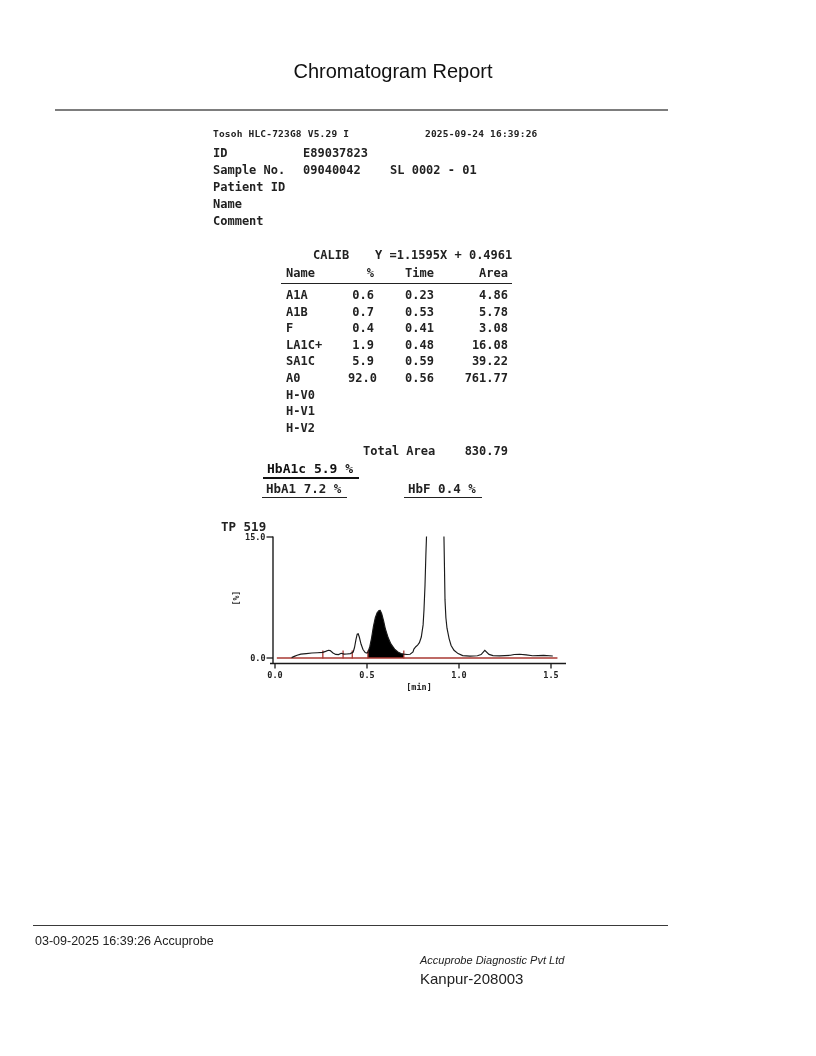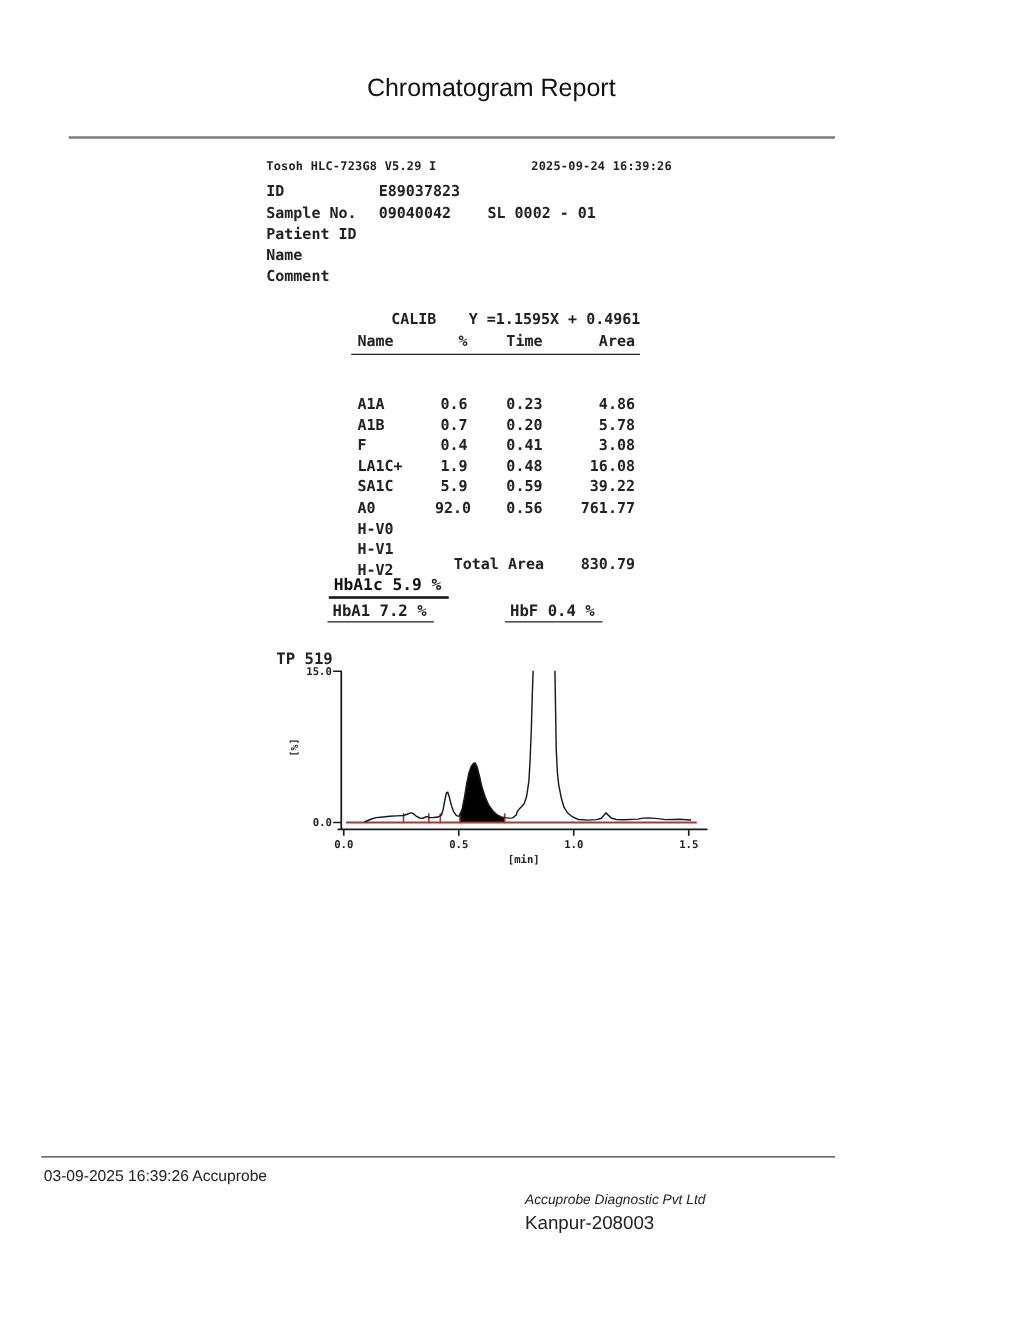--- a/index.html
+++ b/index.html
@@ -18,21 +18,21 @@
   .devtime{left:425px;top:128px;font-size:9.5px;letter-spacing:0.2px;}
   .fline{font-size:12px;}
   .fline .val{position:absolute;left:90px;top:0;white-space:nowrap;}
   .fline .extra{position:absolute;left:177px;top:0;white-space:nowrap;}
 
   
   .calib-label{left:272px;top:248px;font-size:12px;margin-left:41px;}
   .calib-eq{left:375px;top:248px;font-size:12px;white-space:nowrap;}
   .tgrid{display:grid;grid-template-columns:62px 26px 60px 74px;width:222px;}
   .thead{left:286px;top:266px;font-size:12px;}
-  .tbody{left:286px;top:287px;font-size:12px;line-height:16.6px;margin-top:28px;}
+  .tbody{left:286px;top:287px;font-size:12px;line-height:16.6px;}
   .trule{left:281px;top:283px;width:231px;border-top:1.5px solid #222;height:0;}
   .c-name{text-align:left;}
   .c-pct,.c-time,.c-area{text-align:right;}
   .total-label{left:363px;top:444px;font-size:12px;}
   .total-value{left:436px;top:444px;width:72px;text-align:right;font-size:12px;}
 
   
   .res-main{left:263px;top:461px;font-size:13px;font-weight:700;color:#111;
             border-bottom:2px solid #111;padding:0 6px 1px 4px;}
   .res-sub1{left:262px;top:481px;font-size:12.5px;border-bottom:1.4px solid #222;padding:0 6px 1px 4px;}
@@ -92,21 +92,21 @@
   <div class="abs mono tbody">
     <div class="tgrid">
       <span class="c-name">A1A</span>
         <span class="c-pct">0.6</span>
         <span class="c-time">0.23</span>
         <span class="c-area">4.86</span>
     </div>
     <div class="tgrid">
       <span class="c-name">A1B</span>
         <span class="c-pct">0.7</span>
-        <span class="c-time">0.20</span>
+        <span class="c-time">0.53</span>
         <span class="c-area">5.78</span>
     </div>
     <div class="tgrid">
       <span class="c-name">F</span>
         <span class="c-pct">0.4</span>
         <span class="c-time">0.41</span>
         <span class="c-area">3.08</span>
     </div>
     <div class="tgrid">
       <span class="c-name">LA1C+</span>

